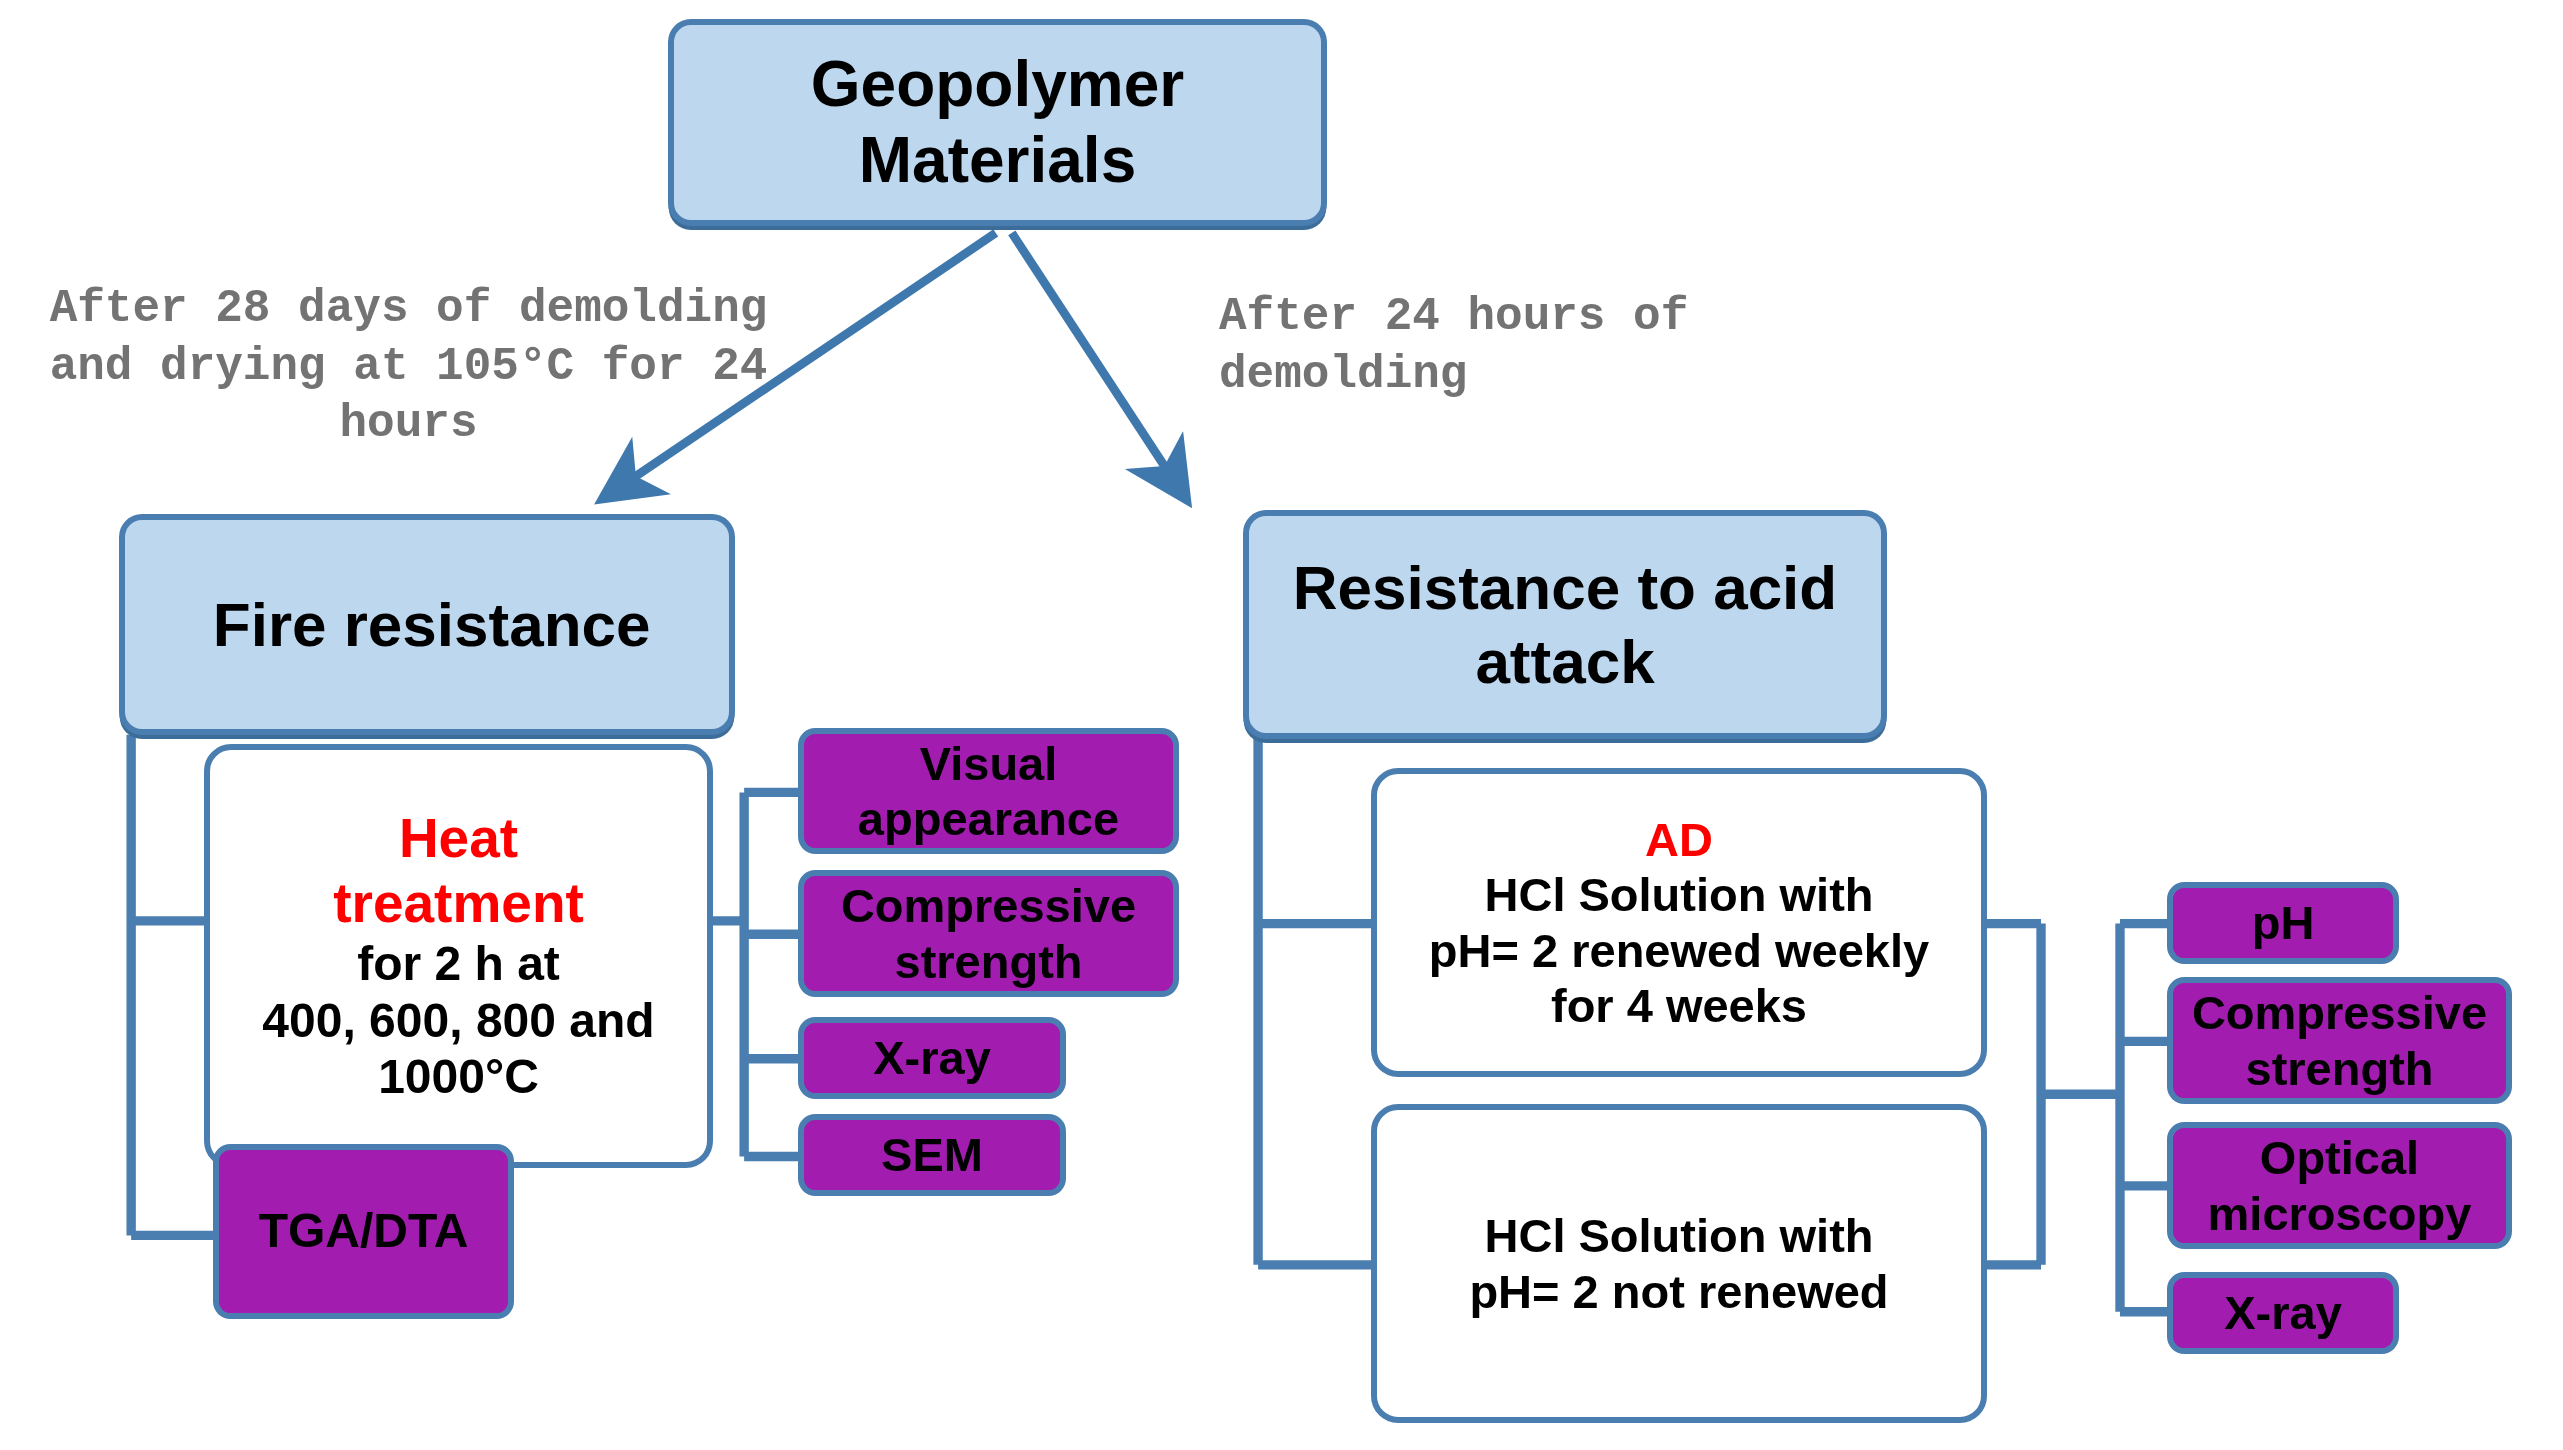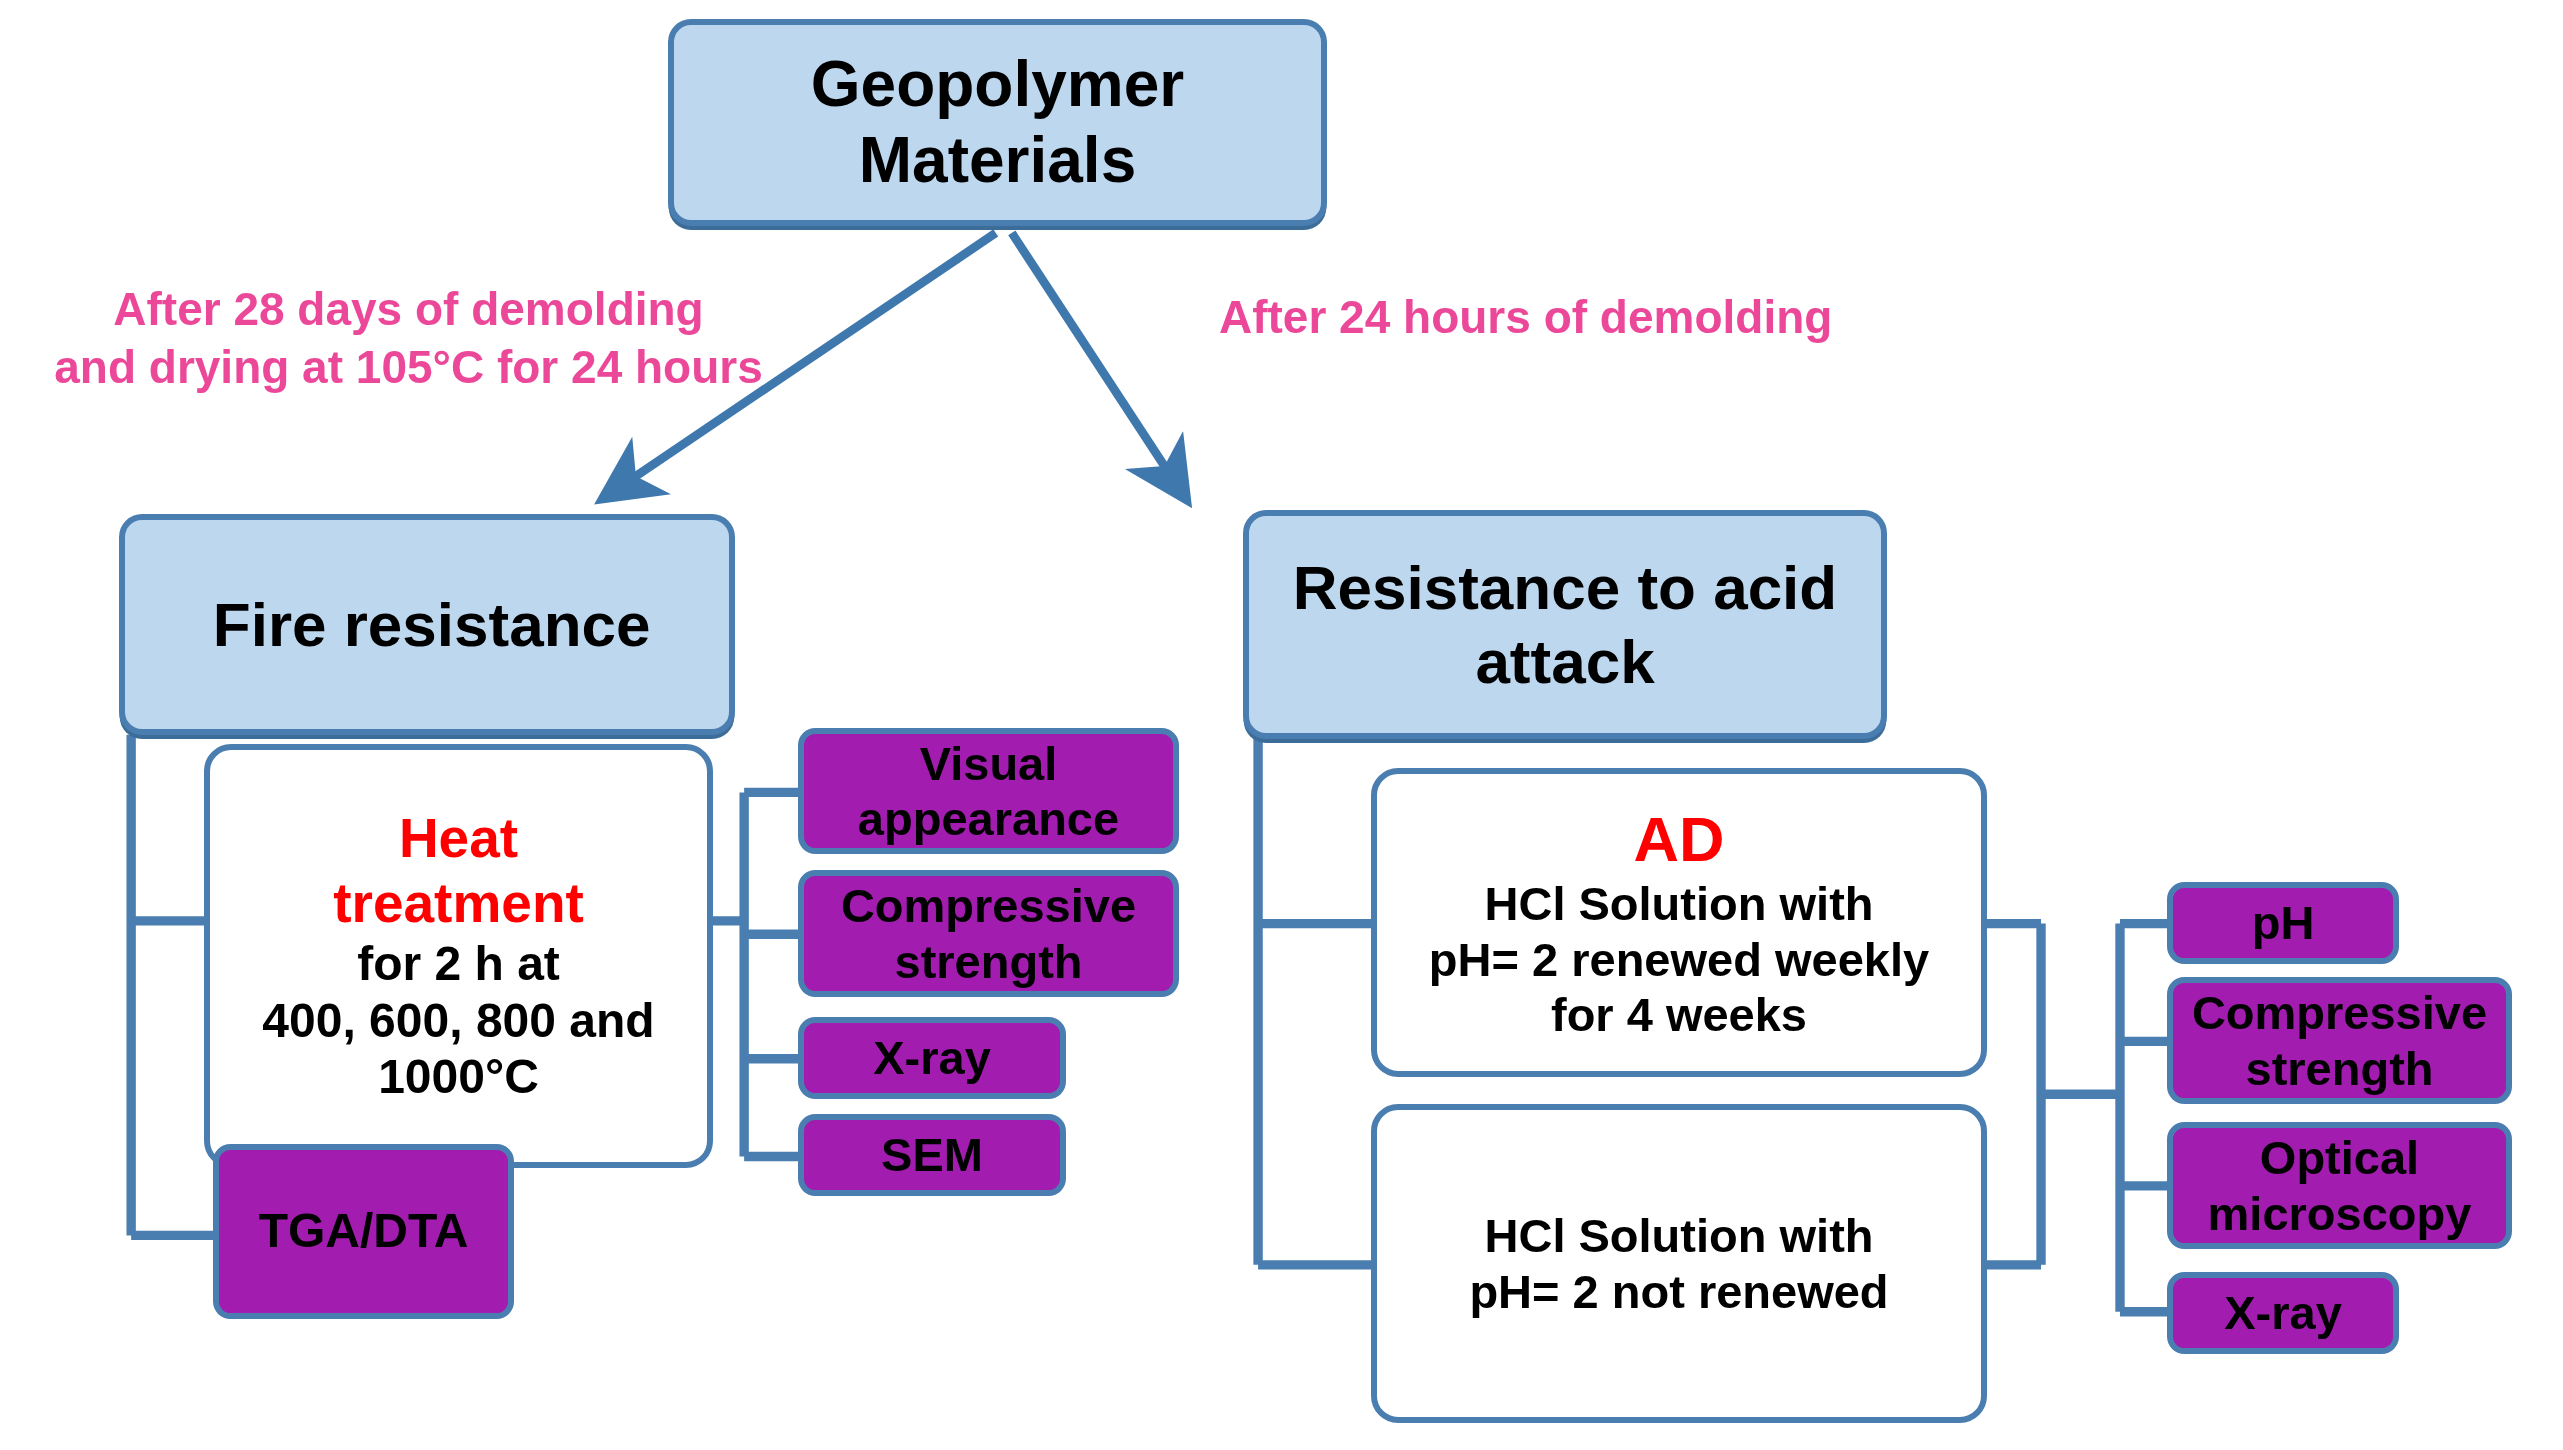--- a/index.html
+++ b/index.html
@@ -34,24 +34,25 @@
   }
   .node.grey{
     background:#a21caf;
     border-radius:17.4px;
   }
   .node .inner{ padding:0 6.7px; width:100%; }
   .red{ color:#FF0000; }
 
   .anno{
     position:absolute;
-    color:#ec4899;
+    color:#737373;
     font-weight:bold;
     line-height:1.25;
     white-space:pre-line;
+    font-family:Liberation Mono, monospace;
   }
 
   
   #n-root      { left:668px;  top:19px;   width:659px;  height:207px;  font-size:64px; }
   #n-fire      { left:119px;  top:514px;  width:616px;  height:221px;  font-size:62px; }
   #n-acid      { left:1243px; top:510px;  width:644px;  height:229px;  font-size:62px; }
 
   #n-heat      { left:204px;  top:744px; width:509px;  height:424px;  font-size:48px; }
   #n-tga       { left:213px;  top:1144px; width:301px;  height:175px;  font-size:48px; }
 
@@ -166,21 +167,21 @@
   <div class="node grey" id="n-xrayL">
     <span class="inner">X-ray</span>
   </div>
 
   <div class="node grey" id="n-semL">
     <span class="inner">SEM</span>
   </div>
 
   <div class="node white" id="n-ad">
     <span class="inner">
-      <span class="red" style="display:block;font-size:63px;">AD</span>
+      <span class="red" style="display:block;font-size:47px;">AD</span>
       <span style="white-space:pre-line;display:block;">HCl Solution with
 pH= 2 renewed  weekly
 for 4 weeks</span>
     </span>
   </div>
 
   <div class="node white" id="n-ac">
     <span class="inner">
       <span style="white-space:pre-line;display:block;">HCl Solution with
 pH= 2 not renewed</span>

